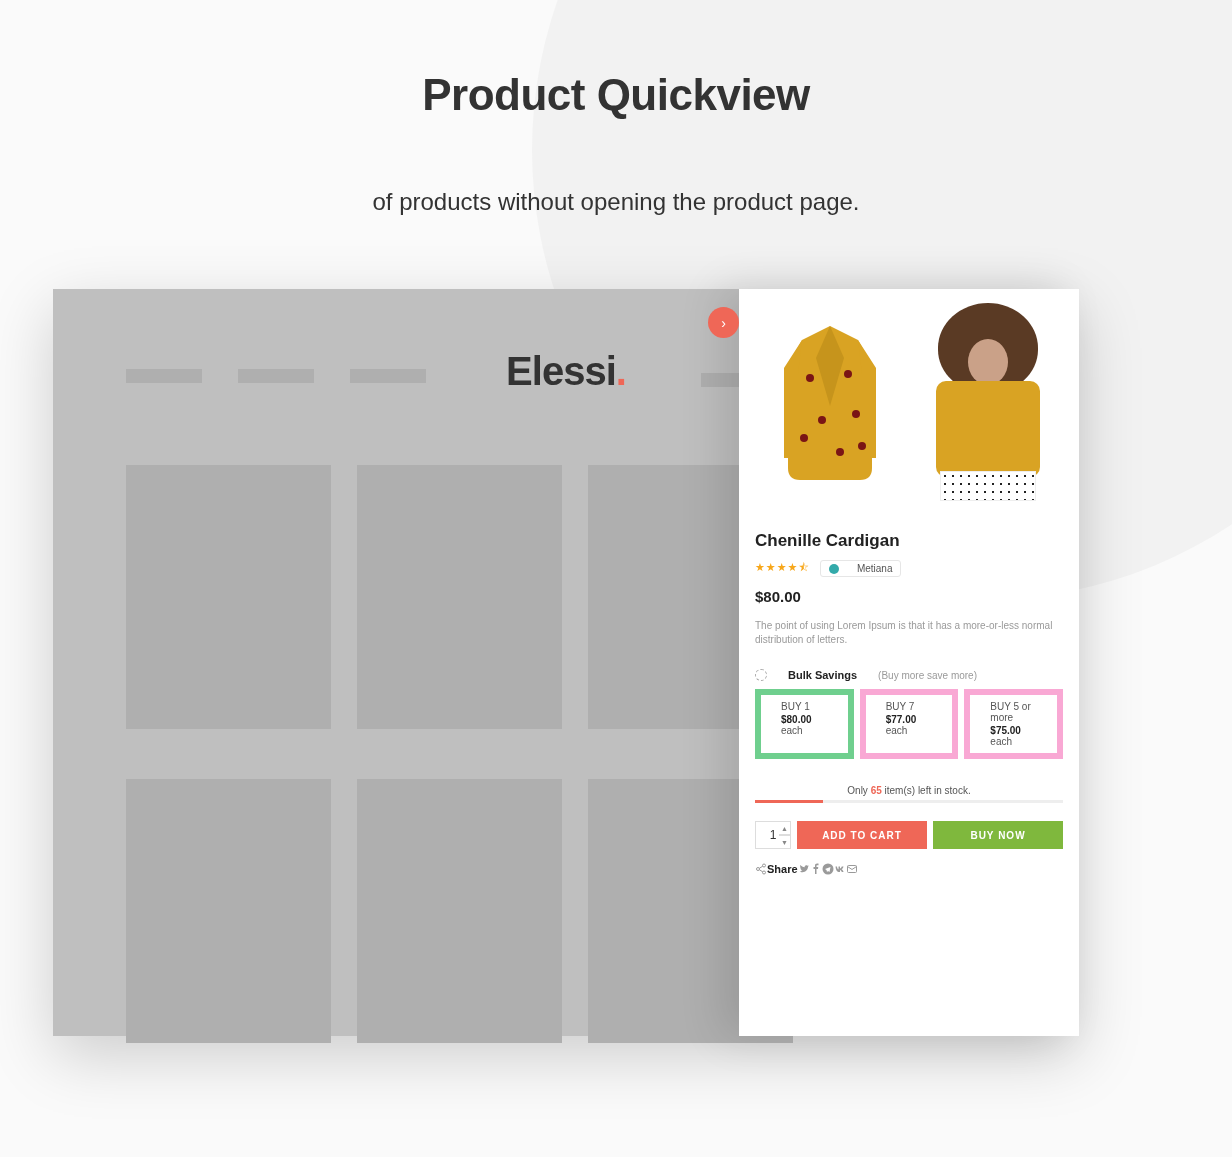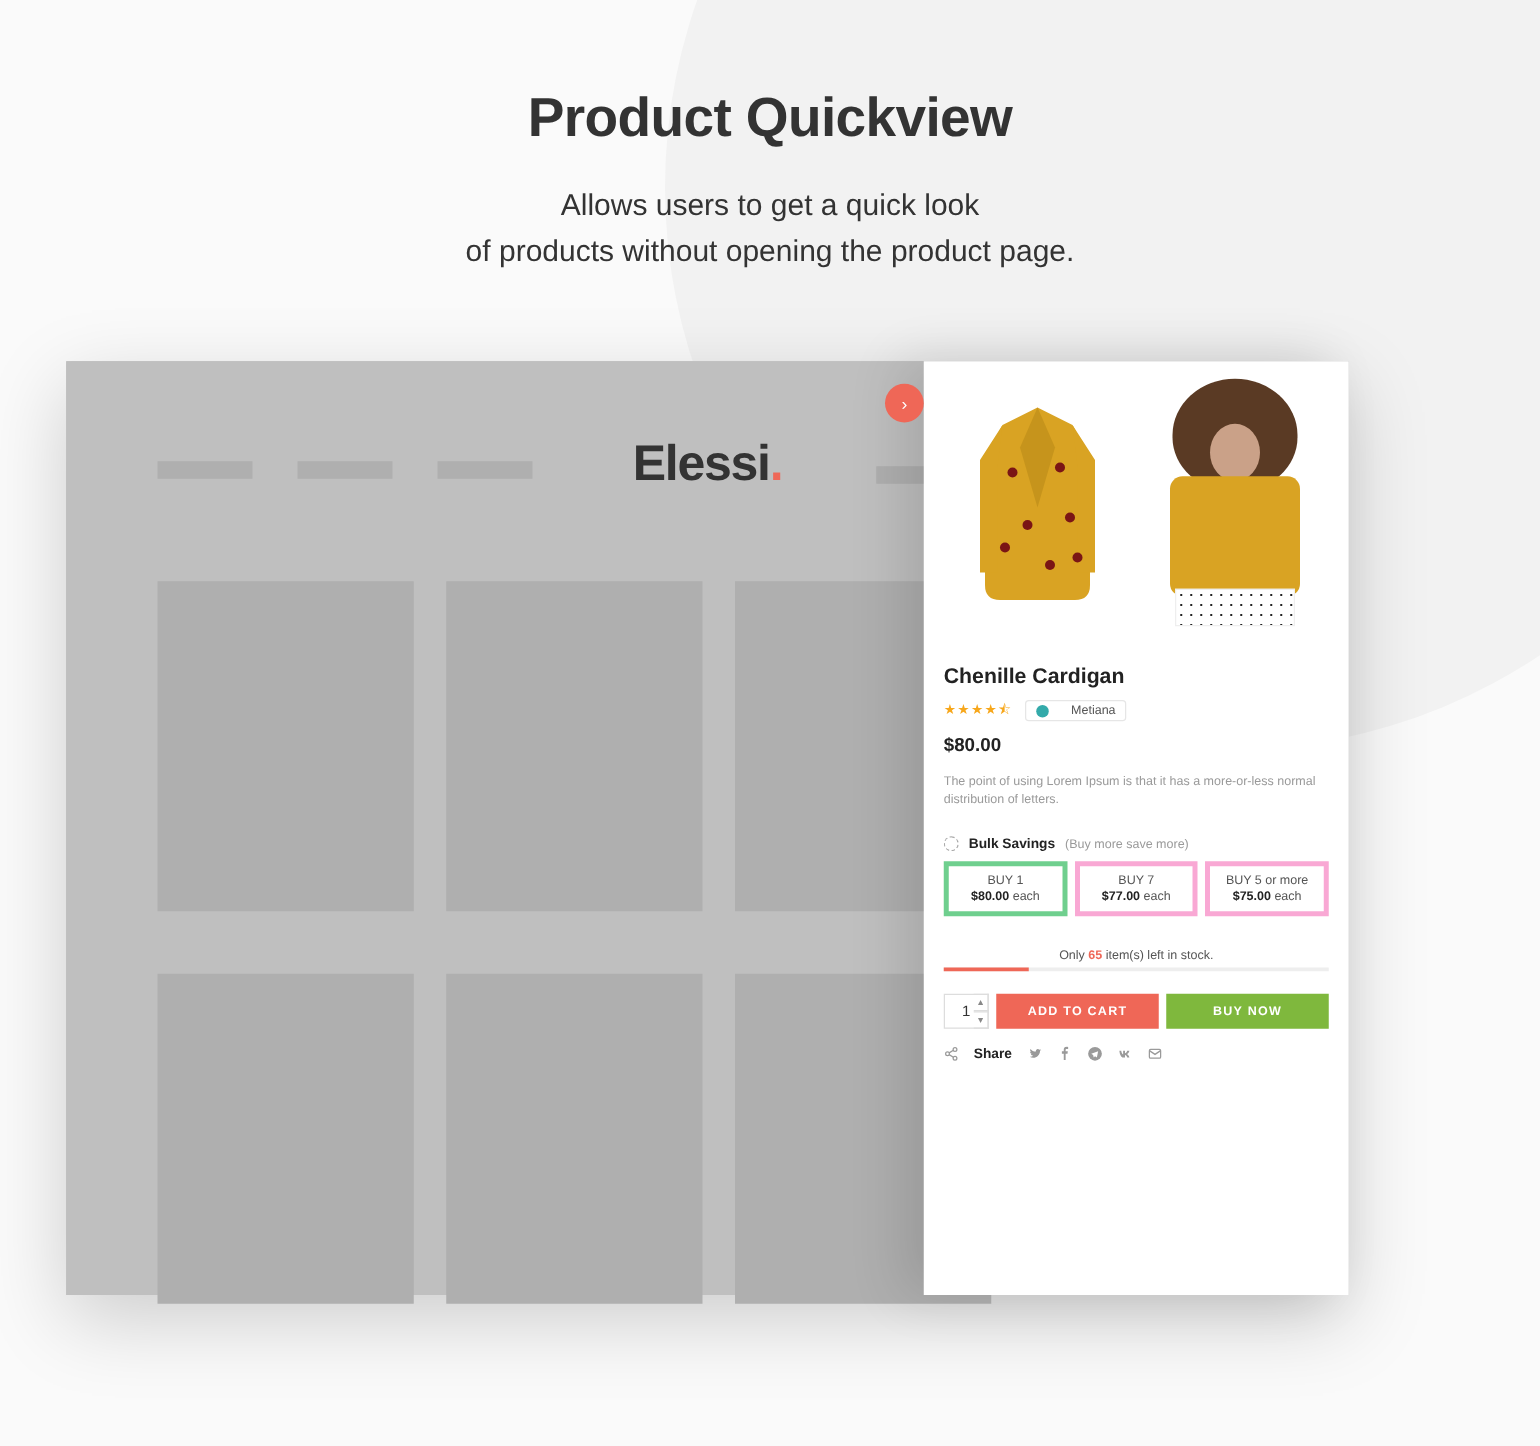--- a/index.html
+++ b/index.html
@@ -19,63 +19,63 @@
   .close-btn { position: absolute; left: -31px; top: 18px; width: 31px; height: 31px; border-radius: 50%; background: #ef6757; display: flex; align-items: center; justify-content: center; color: #fff; font-size: 14px; }
   .images { display: flex; gap: 8px; height: 200px; }
   .img-box { flex: 1; position: relative; background: #fff; display:flex; align-items:center; justify-content:center;}
   .pname { font-weight: 700; font-size: 17px; margin-top: 28px; color: #222; }
   .rating-row { display: flex; align-items: center; gap: 10px; margin-top: 8px; }
   .stars { color: #f7a71b; font-size: 11px; letter-spacing: 1px; }
   .vendor-badge { border: 1px solid #e6e6e6; border-radius: 3px; padding: 2px 8px; font-size: 10px; color: #555; display: flex; align-items: center; gap: 18px; }
   .vendor-badge .vdot { width: 10px; height: 10px; border-radius: 50%; background: #3aa; display: inline-block; }
   .price { font-weight: 700; font-size: 15px; margin-top: 10px; color: #222; }
   .desc { font-size: 10px; color: #9a9a9a; margin-top: 14px; line-height: 1.4; }
-  .bulk-head { display: flex; align-items: center; gap: 8px; font-size: 11px; font-weight: 700; margin-top: 22px; color: #222; }
+  .bulk-head { display: flex; align-items: center; gap: 21px; font-size: 11px; font-weight: 700; margin-top: 22px; color: #222; }
   .bulk-head .sub { font-weight: 400; color: #9a9a9a; font-size: 10px; }
   .bulk-head .ico { width:12px;height:12px;border:1px dashed #aaa;border-radius:50%; }
   .tiers { display: flex; gap: 6px; margin-top: 8px; }
-  .tier { flex: 1; border: 4px solid #f9a8d4; text-align: center; padding: 6px 4px; font-size: 10px; color: #555; }
+  .tier { flex: 1; border: 6px solid #f9a8d4; padding: 6px 20px; font-size: 10px; color: #555; }
   .tier.selected { border-color: #6fcf8e; }
   .tier .t1 { display:block; }
   .tier .t2 { display:block; margin-top: 2px; }
   .tier .t2 b { color:#222; }
   .stock { font-size: 10px; color: #555; margin-top: 26px; text-align: center; }
   .stock .num { color: #ef6757; font-weight: 700; }
   .stock-bar { height: 3px; background: #eee; margin-top: 4px; position: relative; }
   .stock-bar .fill { position: absolute; left: 0; top: 0; bottom: 0; width: 22%; background: #ef6757; }
   .cart-row { display: flex; gap: 6px; margin-top: 18px; height: 28px; }
   .qty { width: 36px; border: 1px solid #ddd; display: flex; align-items: center; justify-content: center; font-size: 12px; color: #333; position: relative; }
   .qty .ctrl { position:absolute; right:-1px; top:-1px; bottom:-1px; width:12px; display:flex;flex-direction:column; }
   .qty .ctrl div{flex:1;display:flex;align-items:center;justify-content:center;font-size:7px;color:#888;border:1px solid #ddd;border-left:none;}
   .btn { flex: 1; display: flex; align-items: center; justify-content: center; font-size: 10px; font-weight: 700; letter-spacing: 1px; color: #fff; }
   .btn.add { background: #ef6757; }
   .btn.buy { background: #7fb83d; }
   .meta { font-size: 10px; color: #555; margin-top: 30px; }
   .meta .lbl { font-weight: 700; color: #222; }
   .meta .val { color: #9a9a9a; }
   .meta-row { margin-bottom: 6px; }
-  .share-row { display: flex; align-items: center; gap: 12px; margin-top: 14px; color: #9a9a9a; font-size: 11px; }
+  .share-row { display: flex; align-items: center; gap: 0; margin-top: 14px; color: #9a9a9a; font-size: 11px; }
   .share-row .slabel { font-weight: 700; color: #222; }
   .share-ico { width: 12px; height: 12px; display:inline-block; }
   
   .cardigan { width: 120px; height: 170px; }
   .model { width:140px;height:200px;position:relative; }
   .hair { position:absolute;top:0;left:50%;transform:translateX(-50%);width:100px;height:90px;background:#5a3a24;border-radius:50% 50% 48% 48%; }
   .face{position:absolute;top:36px;left:50%;transform:translateX(-50%);width:40px;height:46px;background:#caa188;border-radius:50%;}
   .torso{position:absolute;top:78px;left:50%;transform:translateX(-50%);width:104px;height:96px;background:#d9a323;border-radius:10px;}
   .skirt{position:absolute;top:168px;left:50%;transform:translateX(-50%);width:96px;height:30px;background:#fff;border:1px solid #eee;background-image:radial-gradient(#222 1px,transparent 1px);background-size:8px 8px;}
 </style>
 </head>
 <body>
 
 <div class="bg-circle"></div>
 
 <h1 class="page-title">Product Quickview</h1>
 <p class="page-subtitle">
-  <span>Allows users to get a quick look</span><br>
+  <br>
   <span>of products without opening the product page.</span>
 </p>
 
 <div class="browser">
   <div class="backdrop"></div>
 
   <div class="nav-skel">
     <div></div>
       <div></div>
       <div></div>

